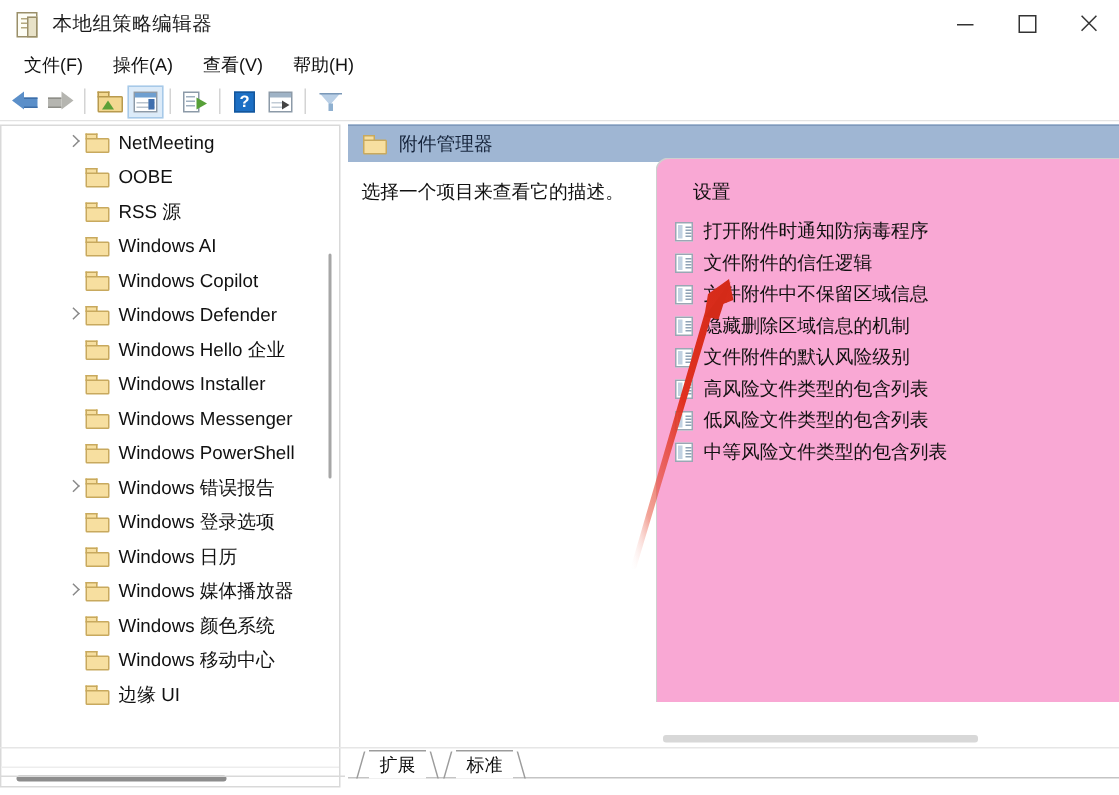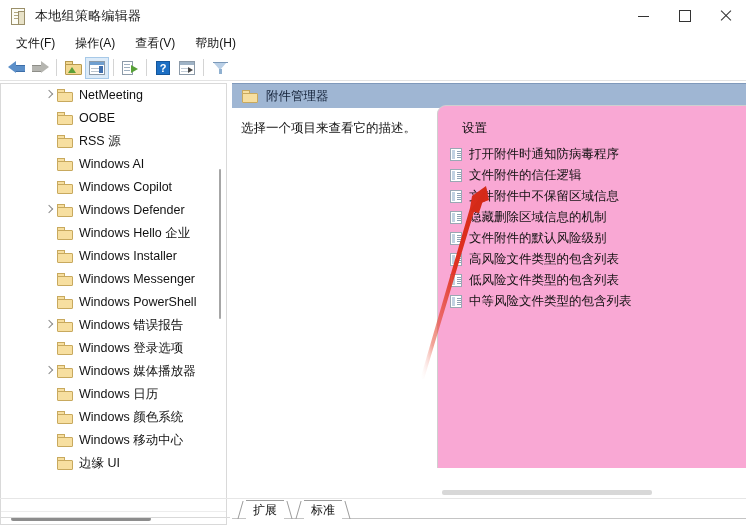--- a/index.html
+++ b/index.html
@@ -453,36 +453,36 @@
           <div class="trow">
             <span style="display: inline-flex; align-items: center;">
               <span class="fldr">
                 <span class="t"></span>
                 <span class="b"></span>
               </span>
               <span class="tlabel">Windows 登录选项</span>
             </span>
           </div>
           <div class="trow">
+            <span style="display: inline-flex; align-items: center;">
+              <span class="fldr">
+                <span class="t"></span>
+                <span class="b"></span>
+              </span>
+              <span class="tlabel">Windows 日历</span>
+            </span>
+          </div>
+          <div class="trow">
             <span class="exp"></span>
             <span style="display: inline-flex; align-items: center;">
               <span class="fldr">
                 <span class="t"></span>
                 <span class="b"></span>
               </span>
               <span class="tlabel">Windows 媒体播放器</span>
-            </span>
-          </div>
-          <div class="trow">
-            <span style="display: inline-flex; align-items: center;">
-              <span class="fldr">
-                <span class="t"></span>
-                <span class="b"></span>
-              </span>
-              <span class="tlabel">Windows 日历</span>
             </span>
           </div>
           <div class="trow">
             <span style="display: inline-flex; align-items: center;">
               <span class="fldr">
                 <span class="t"></span>
                 <span class="b"></span>
               </span>
               <span class="tlabel">Windows 颜色系统</span>
             </span>

